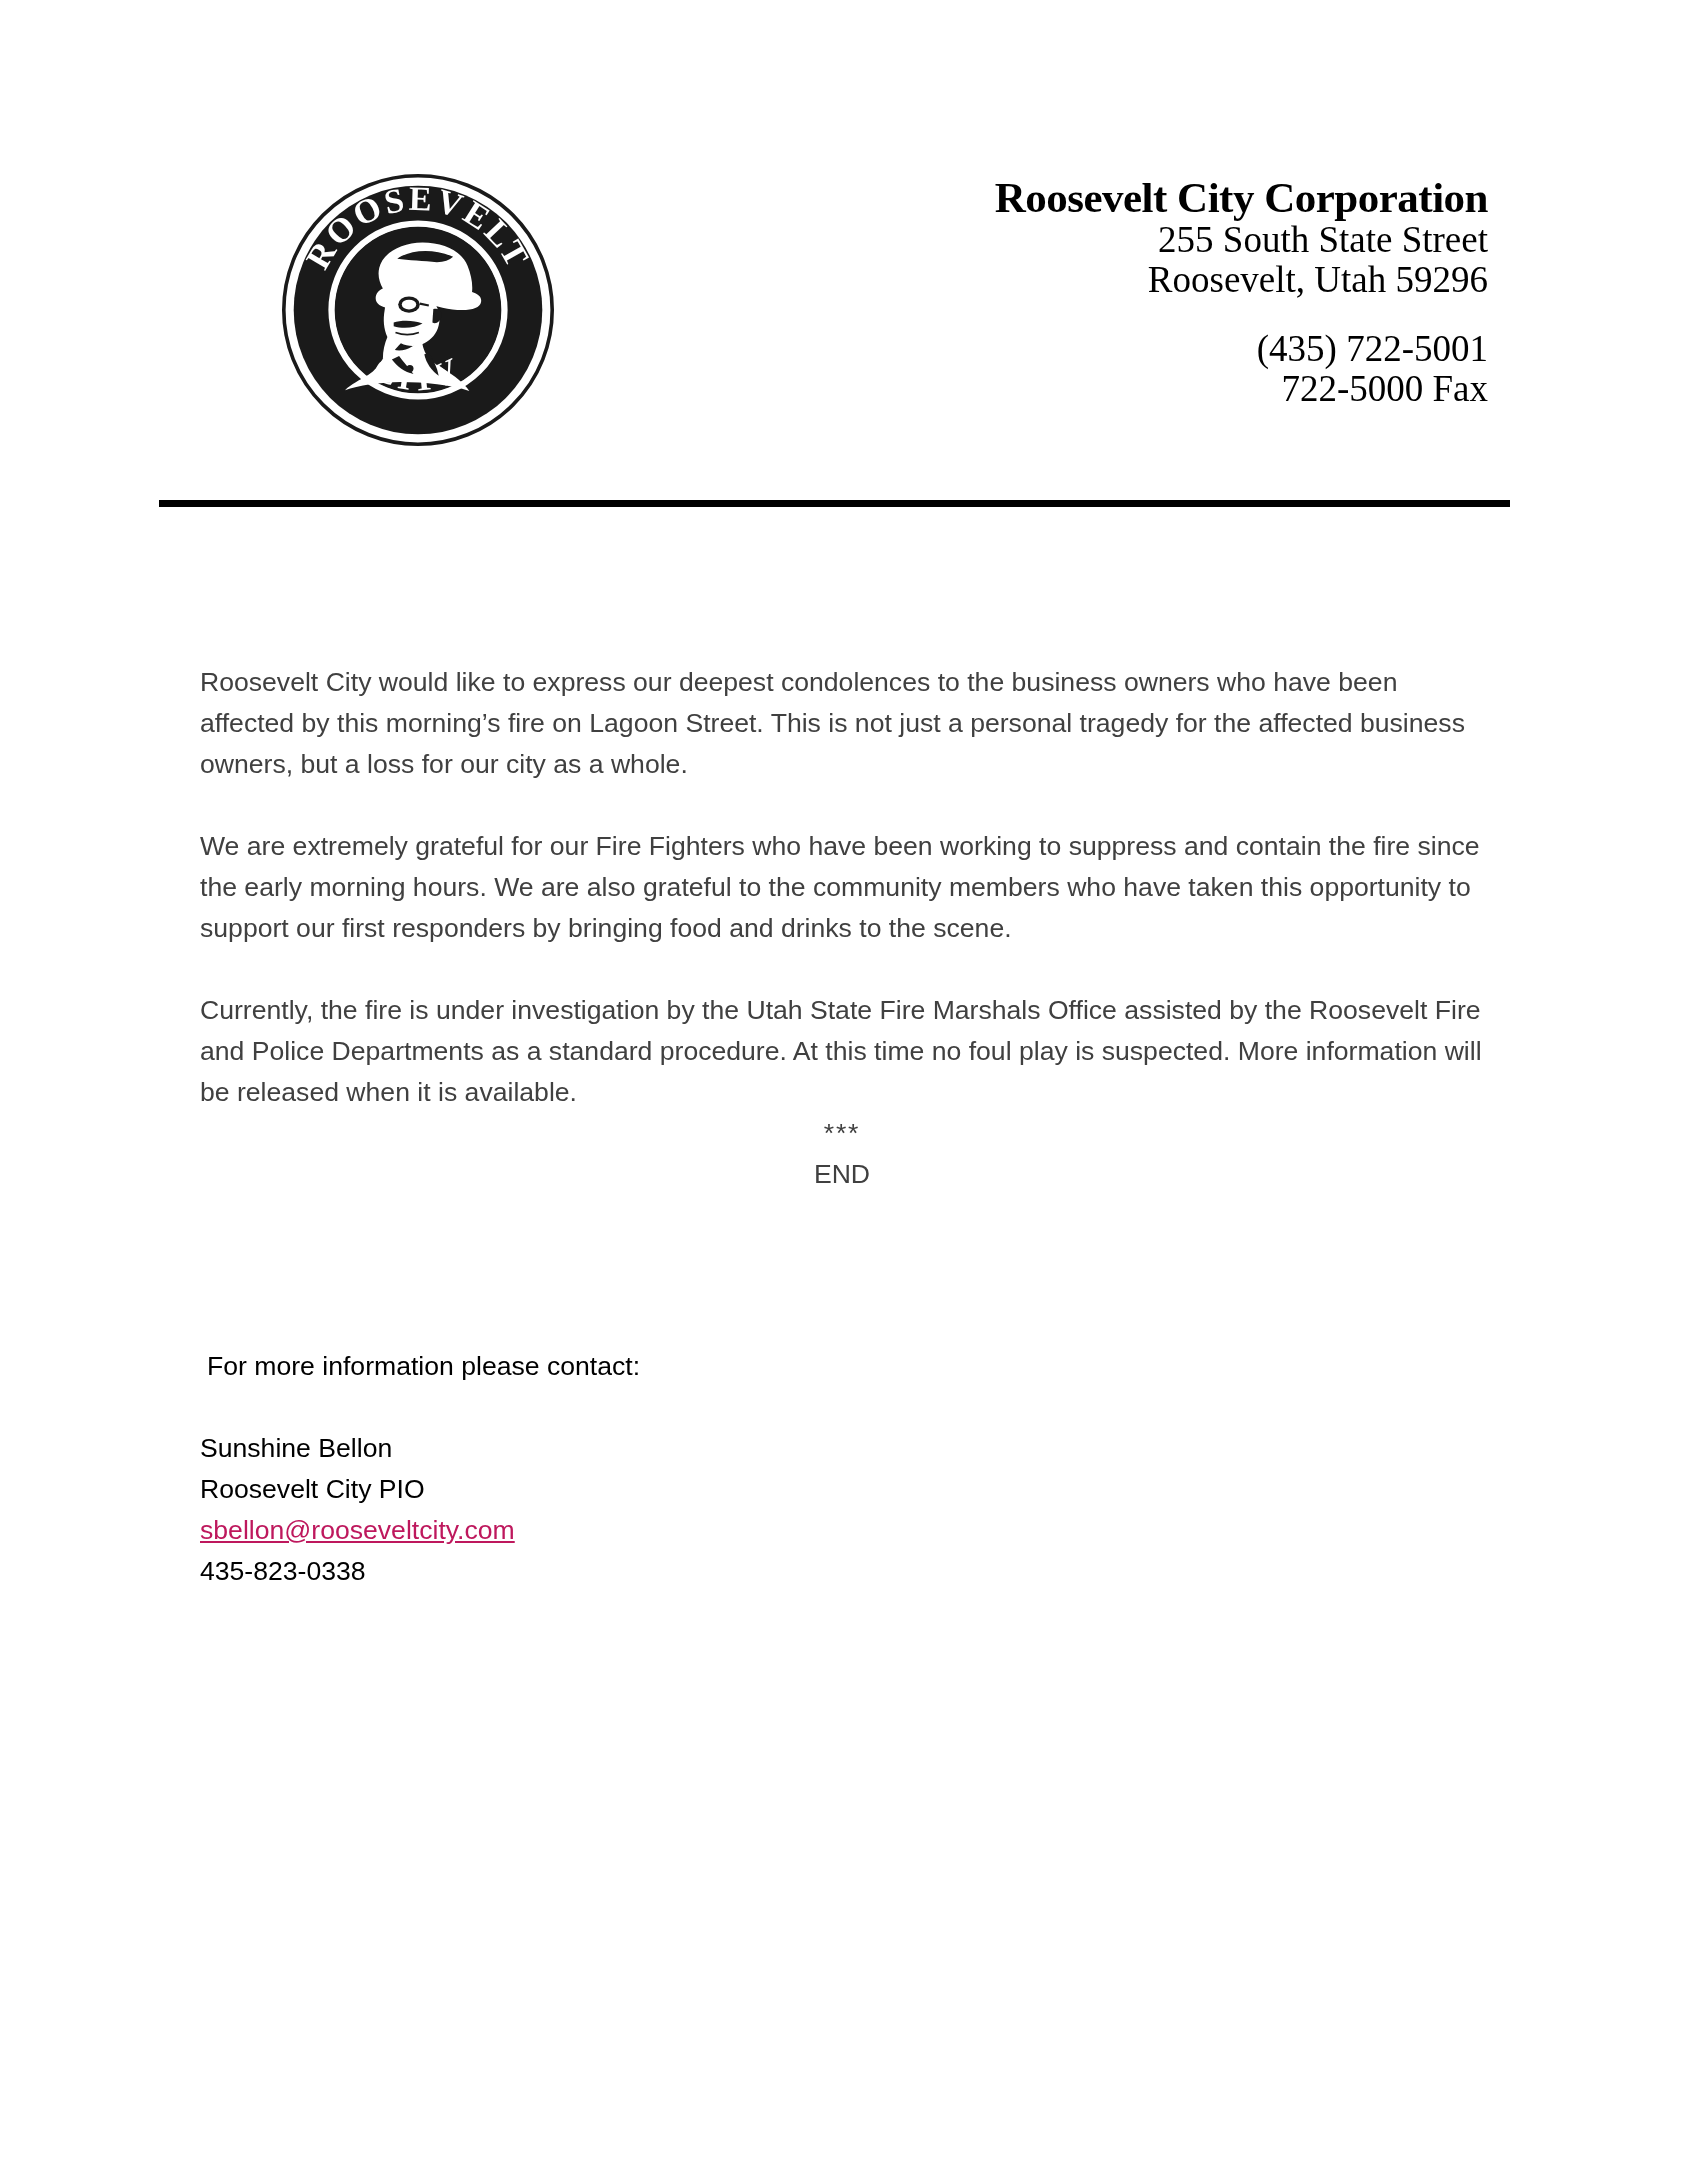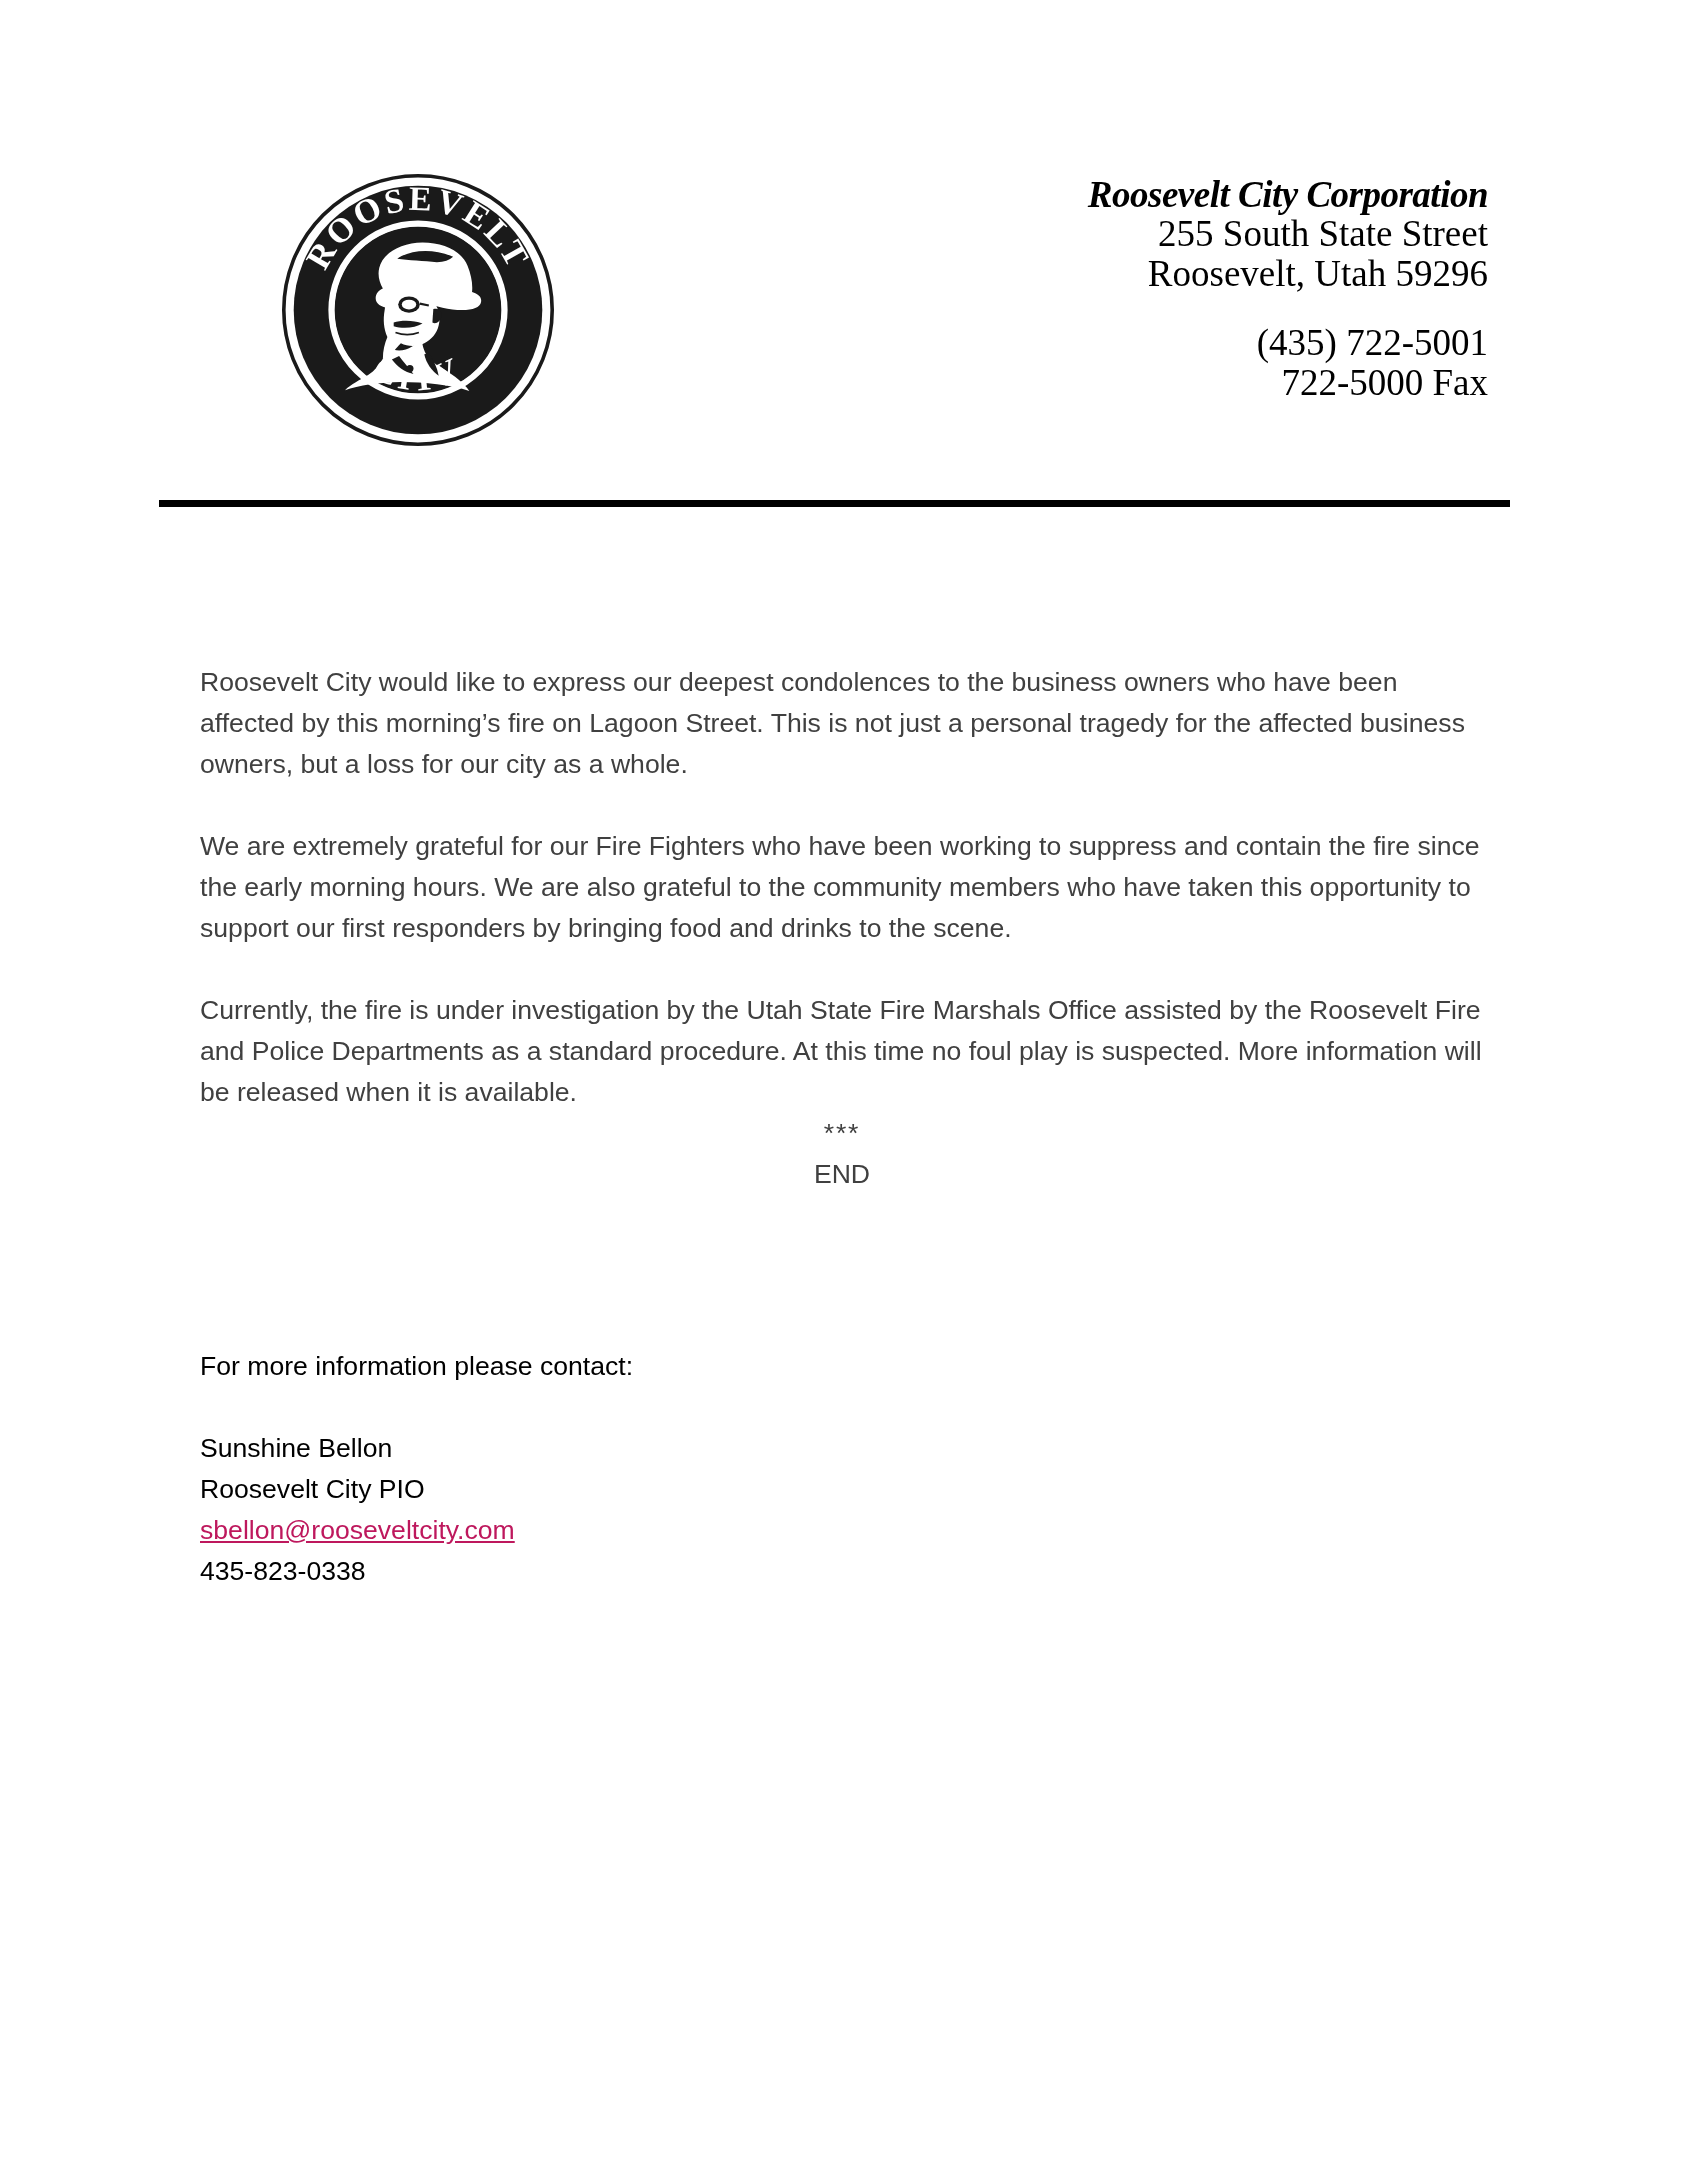--- a/index.html
+++ b/index.html
@@ -43,23 +43,22 @@
   .lh-text {
     position: absolute;
     right: 195px;
     top: 176px;
     width: 810px;
     text-align: right;
     font-family: "Liberation Serif", "DejaVu Serif", serif;
     line-height: 1.0;
   }
   .lh-title {
-    font-size: 37px;
+    font-size: 43px;
     font-weight: bold;
-    font-style: italic;
     letter-spacing: -0.5px;
     white-space: nowrap;
     line-height: 1.02;
   }
   .lh-addr1, .lh-addr2 {
     font-size: 37px;
     line-height: 1.08;
     white-space: nowrap;
   }
   .lh-gap-1 { height: 29px; }
@@ -111,21 +110,21 @@
 
   .contact-block {
     position: absolute;
     left: 200px;
     top: 1346px;
     width: 1284px;
     font-family: "Liberation Sans", sans-serif;
     font-size: 26.6px;
     line-height: 41px;
   }
-  .contact-intro { margin: 0 0 41px 0; }
+  .contact-intro { margin: 0 0 41px 7px; }
   .contact-line { margin: 0; }
   .email-link {
     color: #be185d;
     text-decoration: underline;
   }
 </style>
 </head>
 <body>
 
 <div class="page">

